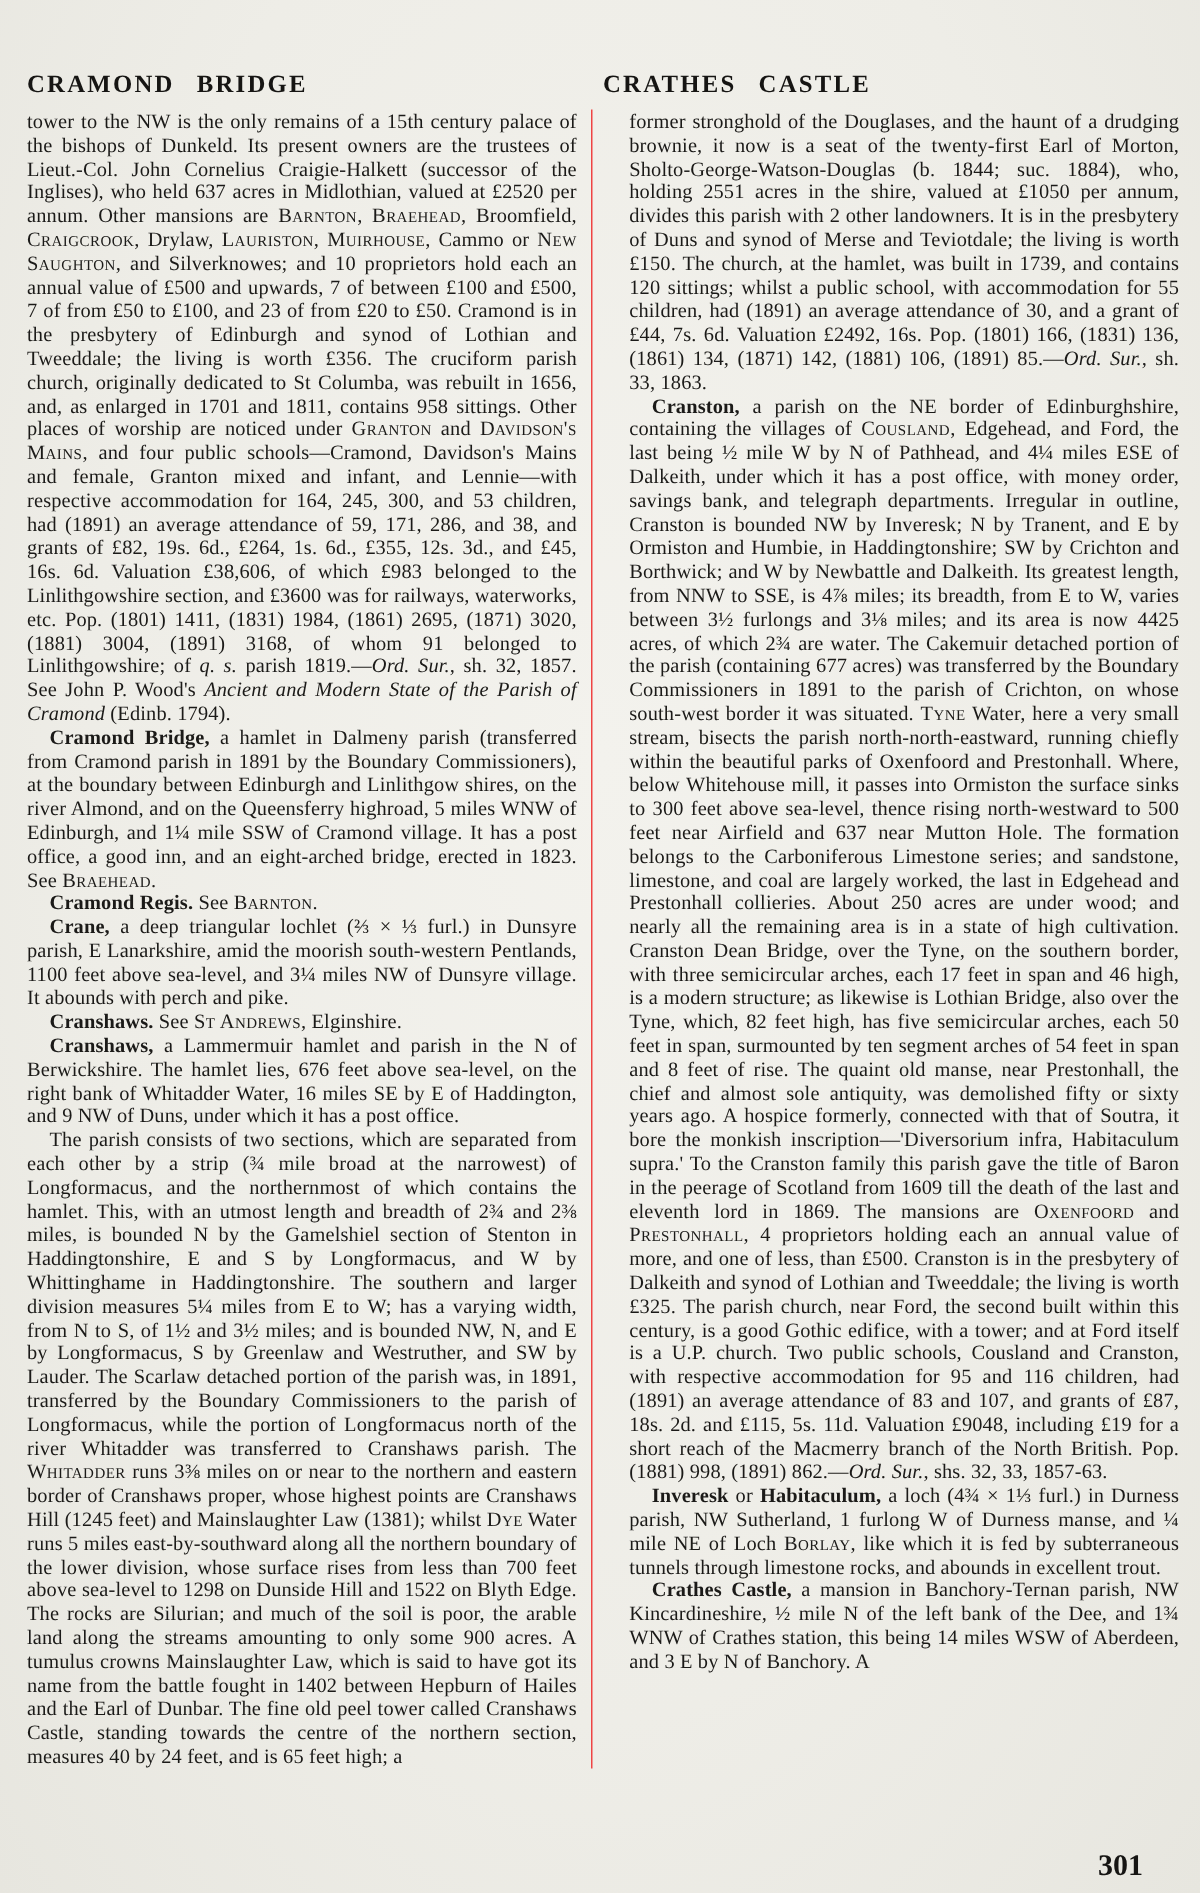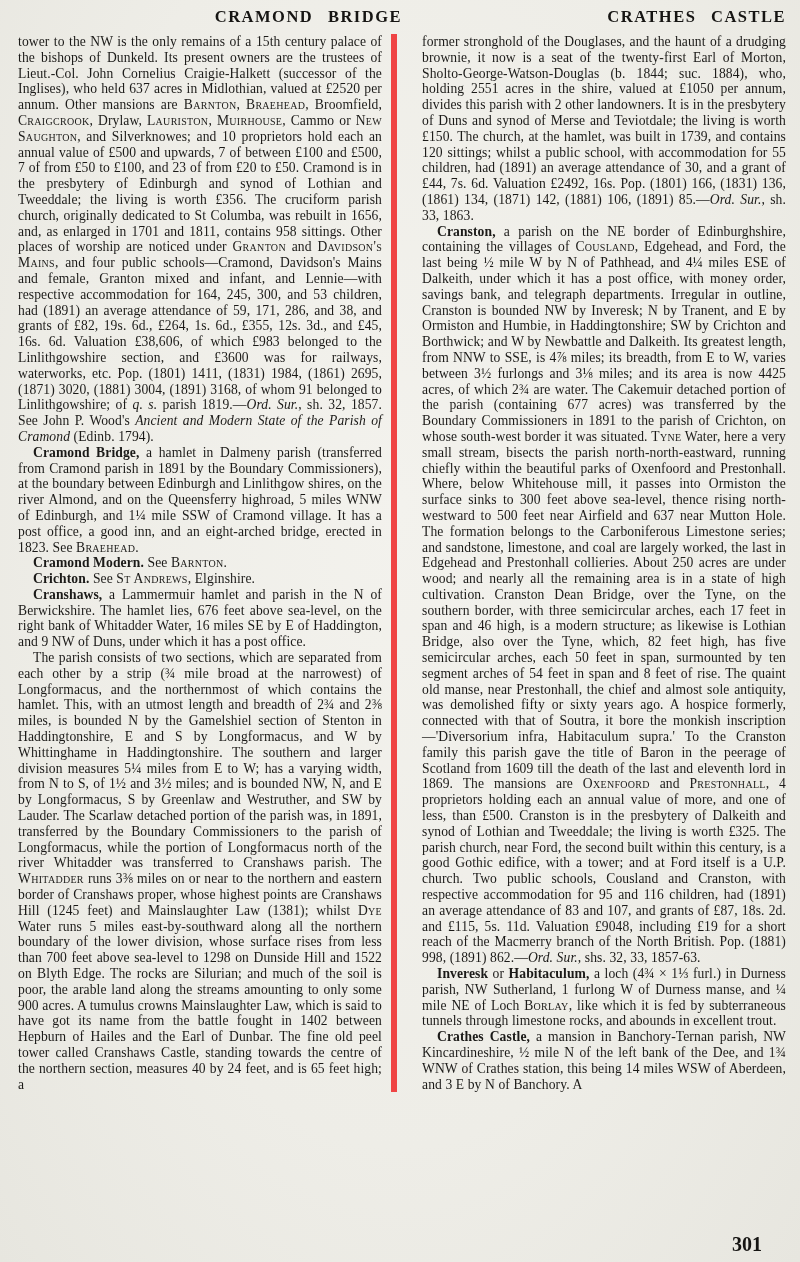--- a/index.html
+++ b/index.html
@@ -6,31 +6,31 @@
   body {
     width: 800px; height: 1262px;
     background: radial-gradient(ellipse at 50% 40%, #f3f2ed 0%, #eeede7 60%, #e7e6df 100%);
     color: #1b1a18;
     font-family: "Liberation Serif", "DejaVu Serif", serif;
     overflow: hidden;
   }
   .sheet { position: relative; width: 800px; height: 1262px; box-sizing: border-box; padding: 7px 14px 0 18px; }
   .running-heads { display: flex; margin-bottom: 7px; }
   .head {
-    flex: 1; text-align: right; font-weight: bold;
-    font-size: 16.5px; letter-spacing: 1.5px; word-spacing: 9px; color: #161513;
+    flex: 1; text-align: left; font-weight: bold;
+    font-size: 16.5px; letter-spacing: 1.5px; word-spacing: 9px; color: #161513; margin-top: 39px;
   }
   .cols { display: flex; }
   .col {
     width: 374px; text-align: justify;
     font-size: 13.6px; line-height: 15.8px;
     letter-spacing: 0.1px;
   }
   .col-left { padding-right: 9px; }
-  .col-right { border-left: 6px solid #ef4444; padding-left: 25px; }
+  .col-right { border-left: 1px solid #ef4444; padding-left: 25px; }
   .para { margin: 0; }
   .para.indent { text-indent: 15px; }
   .run-b { font-weight: bold; }
   .run-sc { font-variant: small-caps; letter-spacing: 0.3px; }
   .run-i { font-style: italic; }
   .pagenum {
     position: absolute; right: 38px; bottom: 6px;
     font-weight: bold; font-size: 20px; color: #161513;
   }
 </style>
@@ -39,22 +39,23 @@
 
 <div class="sheet">
   <div class="running-heads">
     <div class="head">CRAMOND BRIDGE</div>
     <div class="head">CRATHES CASTLE</div>
   </div>
   <div class="cols">
     <div class="col col-left">
         <p class="para"><span>tower to the NW is the only remains of a 15th century palace of the bishops of Dunkeld.  Its present owners are the trustees of Lieut.-Col. John Cornelius Craigie-Halkett (successor of the Inglises), who held 637 acres in Midlothian, valued at £2520 per annum.  Other mansions are </span><span class="run-sc">Barnton</span><span>, </span><span class="run-sc">Braehead</span><span>, Broomfield, </span><span class="run-sc">Craigcrook</span><span>, Drylaw, </span><span class="run-sc">Lauriston</span><span>, </span><span class="run-sc">Muirhouse</span><span>, Cammo or </span><span class="run-sc">New Saughton</span><span>, and Silverknowes; and 10 proprietors hold each an annual value of £500 and upwards, 7 of between £100 and £500, 7 of from £50 to £100, and 23 of from £20 to £50.  Cramond is in the presbytery of Edinburgh and synod of Lothian and Tweeddale; the living is worth £356.  The cruciform parish church, originally dedicated to St Columba, was rebuilt in 1656, and, as enlarged in 1701 and 1811, contains 958 sittings. Other places of worship are noticed under </span><span class="run-sc">Granton</span><span> and </span><span class="run-sc">Davidson's Mains</span><span>, and four public schools—Cramond, Davidson's Mains and female, Granton mixed and infant, and Lennie—with respective accommodation for 164, 245, 300, and 53 children, had (1891) an average attendance of 59, 171, 286, and 38, and grants of £82, 19s. 6d., £264, 1s. 6d., £355, 12s. 3d., and £45, 16s. 6d. Valuation £38,606, of which £983 belonged to the Linlithgowshire section, and £3600 was for railways, waterworks, etc.  Pop. (1801) 1411, (1831) 1984, (1861) 2695, (1871) 3020, (1881) 3004, (1891) 3168, of whom 91 belonged to Linlithgowshire; of </span><span class="run-i">q. s.</span><span> parish 1819.—</span><span class="run-i">Ord. Sur.</span><span>, sh. 32, 1857.  See John P. Wood's </span><span class="run-i">Ancient and Modern State of the Parish of Cramond</span><span> (Edinb. 1794).</span></p>
         <p class="para indent"><span class="run-b">Cramond Bridge,</span><span> a hamlet in Dalmeny parish (transferred from Cramond parish in 1891 by the Boundary Commissioners), at the boundary between Edinburgh and Linlithgow shires, on the river Almond, and on the Queensferry highroad, 5 miles WNW of Edinburgh, and 1¼ mile SSW of Cramond village.  It has a post office, a good inn, and an eight-arched bridge, erected in 1823. See </span><span class="run-sc">Braehead</span><span>.</span></p>
-        <p class="para indent"><span class="run-b">Cramond Modern.</span><span>  See </span><span class="run-sc">Barnton</span><span>.</span></p>
-        <p class="para indent"><span class="run-b">Crichton.</span><span>  See </span><span class="run-sc">St Andrews</span><span>, Elginshire.</span></p>
+        <p class="para indent"><span class="run-b">Cramond Regis.</span><span>  See </span><span class="run-sc">Barnton</span><span>.</span></p>
+        <p class="para indent"><span class="run-b">Crane,</span><span> a deep triangular lochlet (⅔ × ⅓ furl.) in Dunsyre parish, E Lanarkshire, amid the moorish south-western Pentlands, 1100 feet above sea-level, and 3¼ miles NW of Dunsyre village.  It abounds with perch and pike.</span></p>
+        <p class="para indent"><span class="run-b">Cranshaws.</span><span>  See </span><span class="run-sc">St Andrews</span><span>, Elginshire.</span></p>
         <p class="para indent"><span class="run-b">Cranshaws,</span><span> a Lammermuir hamlet and parish in the N of Berwickshire.  The hamlet lies, 676 feet above sea-level, on the right bank of Whitadder Water, 16 miles SE by E of Haddington, and 9 NW of Duns, under which it has a post office.</span></p>
         <p class="para indent"><span>The parish consists of two sections, which are separated from each other by a strip (¾ mile broad at the narrowest) of Longformacus, and the northernmost of which contains the hamlet.  This, with an utmost length and breadth of 2¾ and 2⅜ miles, is bounded N by the Gamelshiel section of Stenton in Haddingtonshire, E and S by Longformacus, and W by Whittinghame in Haddingtonshire.  The southern and larger division measures 5¼ miles from E to W; has a varying width, from N to S, of 1½ and 3½ miles; and is bounded NW, N, and E by Longformacus, S by Greenlaw and Westruther, and SW by Lauder.  The Scarlaw detached portion of the parish was, in 1891, transferred by the Boundary Commissioners to the parish of Longformacus, while the portion of Longformacus north of the river Whitadder was transferred to Cranshaws parish.  The </span><span class="run-sc">Whitadder</span><span> runs 3⅜ miles on or near to the northern and eastern border of Cranshaws proper, whose highest points are Cranshaws Hill (1245 feet) and Mainslaughter Law (1381); whilst </span><span class="run-sc">Dye</span><span> Water runs 5 miles east-by-southward along all the northern boundary of the lower division, whose surface rises from less than 700 feet above sea-level to 1298 on Dunside Hill and 1522 on Blyth Edge.  The rocks are Silurian; and much of the soil is poor, the arable land along the streams amounting to only some 900 acres.  A tumulus crowns Mainslaughter Law, which is said to have got its name from the battle fought in 1402 between Hepburn of Hailes and the Earl of Dunbar.  The fine old peel tower called Cranshaws Castle, standing towards the centre of the northern section, measures 40 by 24 feet, and is 65 feet high; a</span></p>
       </div>
     <div class="col col-right">
         <p class="para"><span>former stronghold of the Douglases, and the haunt of a drudging brownie, it now is a seat of the twenty-first Earl of Morton, Sholto-George-Watson-Douglas (b. 1844; suc. 1884), who, holding 2551 acres in the shire, valued at £1050 per annum, divides this parish with 2 other landowners.  It is in the presbytery of Duns and synod of Merse and Teviotdale; the living is worth £150.  The church, at the hamlet, was built in 1739, and contains 120 sittings; whilst a public school, with accommodation for 55 children, had (1891) an average attendance of 30, and a grant of £44, 7s. 6d. Valuation £2492, 16s.  Pop. (1801) 166, (1831) 136, (1861) 134, (1871) 142, (1881) 106, (1891) 85.—</span><span class="run-i">Ord. Sur.</span><span>, sh. 33, 1863.</span></p>
         <p class="para indent"><span class="run-b">Cranston,</span><span> a parish on the NE border of Edinburghshire, containing the villages of </span><span class="run-sc">Cousland</span><span>, Edgehead, and Ford, the last being ½ mile W by N of Pathhead, and 4¼ miles ESE of Dalkeith, under which it has a post office, with money order, savings bank, and telegraph departments.  Irregular in outline, Cranston is bounded NW by Inveresk; N by Tranent, and E by Ormiston and Humbie, in Haddingtonshire; SW by Crichton and Borthwick; and W by Newbattle and Dalkeith.  Its greatest length, from NNW to SSE, is 4⅞ miles; its breadth, from E to W, varies between 3½ furlongs and 3⅛ miles; and its area is now 4425 acres, of which 2¾ are water.  The Cakemuir detached portion of the parish (containing 677 acres) was transferred by the Boundary Commissioners in 1891 to the parish of Crichton, on whose south-west border it was situated. </span><span class="run-sc">Tyne</span><span> Water, here a very small stream, bisects the parish north-north-eastward, running chiefly within the beautiful parks of Oxenfoord and Prestonhall.  Where, below Whitehouse mill, it passes into Ormiston the surface sinks to 300 feet above sea-level, thence rising north-westward to 500 feet near Airfield and 637 near Mutton Hole.  The formation belongs to the Carboniferous Limestone series; and sandstone, limestone, and coal are largely worked, the last in Edgehead and Prestonhall collieries.  About 250 acres are under wood; and nearly all the remaining area is in a state of high cultivation.  Cranston Dean Bridge, over the Tyne, on the southern border, with three semicircular arches, each 17 feet in span and 46 high, is a modern structure; as likewise is Lothian Bridge, also over the Tyne, which, 82 feet high, has five semicircular arches, each 50 feet in span, surmounted by ten segment arches of 54 feet in span and 8 feet of rise.  The quaint old manse, near Prestonhall, the chief and almost sole antiquity, was demolished fifty or sixty years ago.  A hospice formerly, connected with that of Soutra, it bore the monkish inscription—'Diversorium infra, Habitaculum supra.' To the Cranston family this parish gave the title of Baron in the peerage of Scotland from 1609 till the death of the last and eleventh lord in 1869.  The mansions are </span><span class="run-sc">Oxenfoord</span><span> and </span><span class="run-sc">Prestonhall</span><span>, 4 proprietors holding each an annual value of more, and one of less, than £500.  Cranston is in the presbytery of Dalkeith and synod of Lothian and Tweeddale; the living is worth £325.  The parish church, near Ford, the second built within this century, is a good Gothic edifice, with a tower; and at Ford itself is a U.P. church.  Two public schools, Cousland and Cranston, with respective accommodation for 95 and 116 children, had (1891) an average attendance of 83 and 107, and grants of £87, 18s. 2d. and £115, 5s. 11d.  Valuation £9048, including £19 for a short reach of the Macmerry branch of the North British.  Pop. (1881) 998, (1891) 862.—</span><span class="run-i">Ord. Sur.</span><span>, shs. 32, 33, 1857-63.</span></p>
         <p class="para indent"><span class="run-b">Inveresk</span><span> or </span><span class="run-b">Habitaculum,</span><span> a loch (4¾ × 1⅓ furl.) in Durness parish, NW Sutherland, 1 furlong W of Durness manse, and ¼ mile NE of Loch </span><span class="run-sc">Borlay</span><span>, like which it is fed by subterraneous tunnels through limestone rocks, and abounds in excellent trout.</span></p>
         <p class="para indent"><span class="run-b">Crathes Castle,</span><span> a mansion in Banchory-Ternan parish, NW Kincardineshire, ½ mile N of the left bank of the Dee, and 1¾ WNW of Crathes station, this being 14 miles WSW of Aberdeen, and 3 E by N of Banchory.  A</span></p>
       </div>
   </div>

